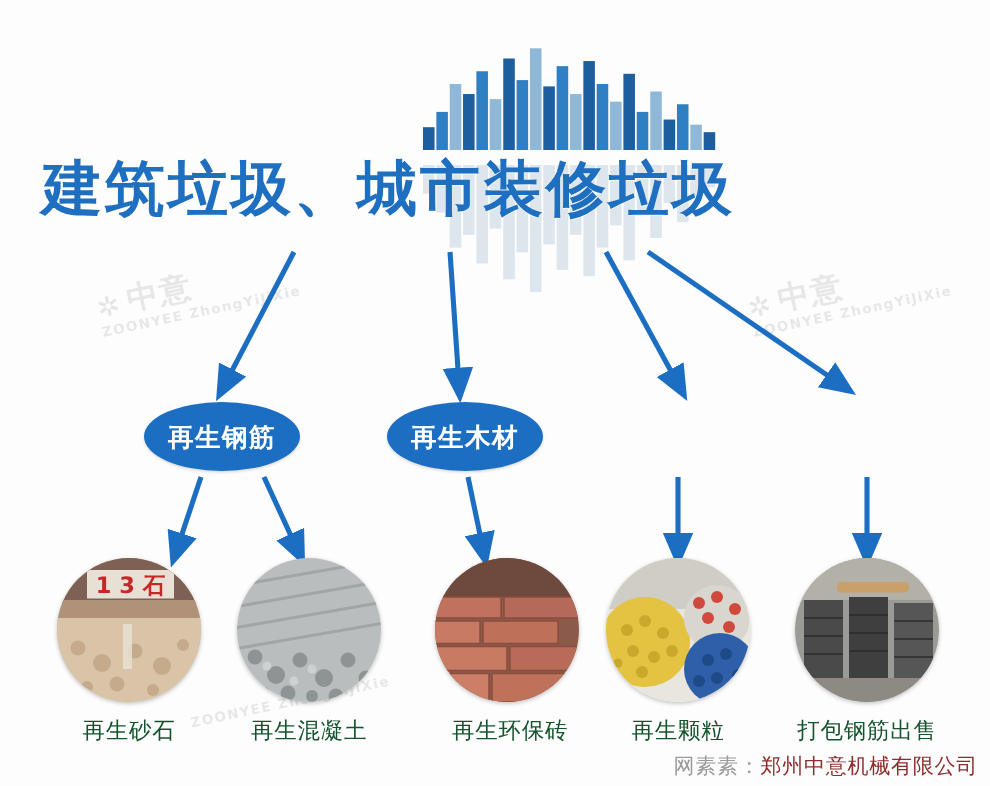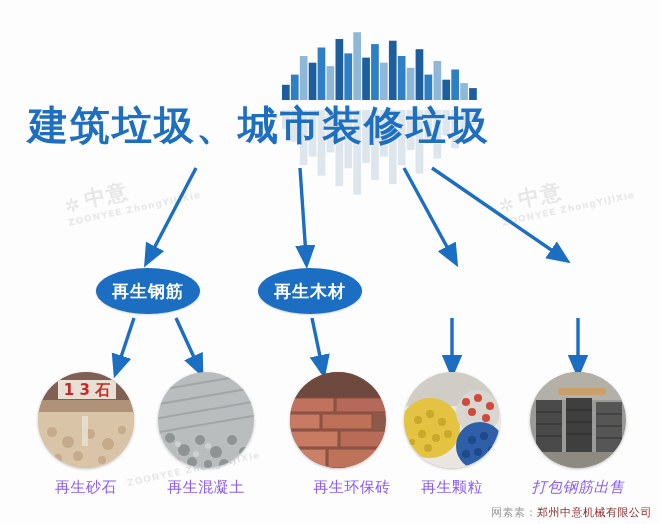--- a/index.html
+++ b/index.html
@@ -96,29 +96,29 @@
     overflow: hidden;
     box-shadow: 0 1px 3px rgba(0,0,0,0.25);
   }
   .thumb svg { display: block; }
 
   .caption {
     position: absolute;
     width: 120px;
     text-align: center;
     font-size: 15px;
-    color: #8b5cf6;
+    color: #14532d;
     letter-spacing: 0.5px;
   }
 
   .footer {
     position: absolute;
     right: 8px;
     bottom: 4px;
-    font-size: 11px;
+    font-size: 14px;
     color: #8e2d2d;
     letter-spacing: 0.5px;
   }
   .footer .grey { color: #9a9a9a; }
 </style>
 </head>
 <body>
 
 <div id="stage">
 
@@ -289,21 +289,21 @@
         <rect x="46" y="26" width="50" height="14" fill="#b5695a" stroke="#8a4c3c"></rect>
         <rect x="-20" y="42" width="50" height="15" fill="#c97a64" stroke="#8a4c3c"></rect>
         <rect x="32" y="42" width="50" height="15" fill="#bf7059" stroke="#8a4c3c"></rect>
         <rect x="-6" y="59" width="54" height="16" fill="#c77b63" stroke="#8a4c3c"></rect>
         <rect x="50" y="59" width="54" height="16" fill="#b86c57" stroke="#8a4c3c"></rect>
         <rect x="-20" y="77" width="56" height="19" fill="#cb7f66" stroke="#8a4c3c"></rect>
         <rect x="38" y="77" width="58" height="19" fill="#bd7259" stroke="#8a4c3c"></rect>
       </g>
     </svg>
   </div>
-  <div class="caption" style="left:292px; top:478px;">
+  <div class="caption" style="left:280px; top:478px;">
     <span>再生环保砖</span>
   </div>
 
   <div class="thumb" style="left:404px; top:372px;">
     <svg viewBox="0 0 96 96" width="96" height="96" xmlns="http://www.w3.org/2000/svg">
       <rect width="96" height="96" fill="#e8e6df"></rect>
       <path d="M0,0 H96 V34 H0 Z" fill="#cfcdc6"></path>
       <circle cx="26" cy="56" r="30" fill="#e3c341"></circle>
       <circle cx="74" cy="40" r="22" fill="#d8d6cf"></circle>
       <circle cx="76" cy="74" r="24" fill="#2f5fa8"></circle>
@@ -352,21 +352,21 @@
           <path d="M36,50 H62"></path>
           <path d="M36,62 H62"></path>
         <path d="M66,42 H92"></path>
           <path d="M66,54 H92"></path>
           <path d="M66,66 H92"></path>
       </g>
       <rect x="0" y="80" width="96" height="16" fill="#8d8a82"></rect>
       <rect x="28" y="16" width="48" height="7" rx="3" fill="#c9a06a"></rect>
     </svg>
   </div>
-  <div class="caption" style="left:518px; top:478px;font-style:italic;">
+  <div class="caption" style="left:518px; top:478px;">
     <span>打包钢筋出售</span>
   </div>
 
   <div class="footer">
     <span class="grey">网素素：</span><span>郑州中意机械有限公司</span>
   </div>
 
 </div>
 
 </body></html>

